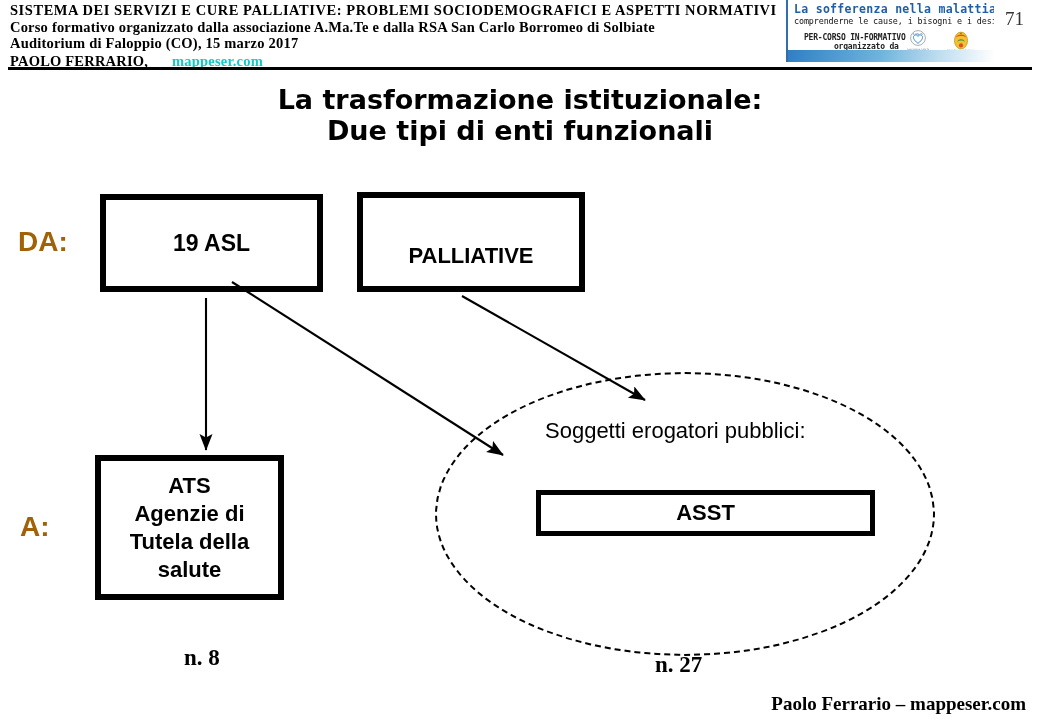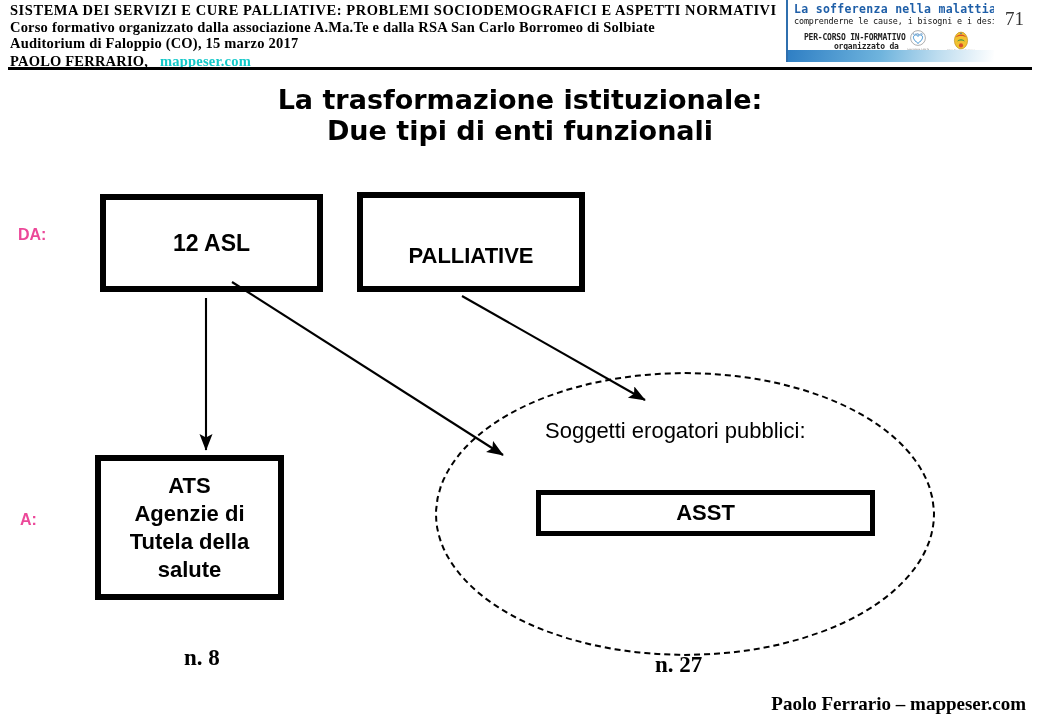--- a/index.html
+++ b/index.html
@@ -34,21 +34,21 @@
     color: #000000;
   }
   #hdr-line-1 { letter-spacing: 0.55px; }
   #hdr-line-4 { margin-top: 1px; }
   #hdr-link {
     color: #12c9c9;
     text-decoration: underline;
     font-family: "Liberation Serif", serif;
     font-weight: bold;
     font-size: 14.5px;
-    margin-left: 12px;
+    margin-left: 24px;
   }
   #header-rule {
     position: absolute;
     left: 8px;
     top: 67px;
     width: 1024px;
     height: 3px;
     background: #000000;
   }
 
@@ -151,22 +151,22 @@
     font-size: 27px;
     line-height: 31px;
     color: #000000;
   }
 
   
   .section-label {
     position: absolute;
     font-family: "Liberation Sans", sans-serif;
     font-weight: bold;
-    font-size: 16px;
-    color: #ec4899;
+    font-size: 28px;
+    color: #a16207;
   }
   #label-da { left: 18px; top: 226px; }
   #label-a  { left: 20px; top: 511px; }
 
   
   .node-box {
     position: absolute;
     box-sizing: border-box;
     background: #ffffff;
     border: 6px solid #000000;
@@ -302,21 +302,21 @@
     <div>Due tipi di enti funzionali</div>
   </div>
 
   <div class="section-label" id="label-da">DA:</div>
   <div class="section-label" id="label-a">A:</div>
 
   <div id="ellipse-public"></div>
   <div id="ellipse-caption">Soggetti erogatori pubblici:</div>
 
   <div class="node-box" id="box-asl">
-    <span>12 ASL</span>
+    <span>19 ASL</span>
   </div>
 
   <div class="node-box" id="box-aziende">
     <span>
       <br>
       <span>PALLIATIVE</span>
     </span>
   </div>
 
   <div class="node-box" id="box-ats">

